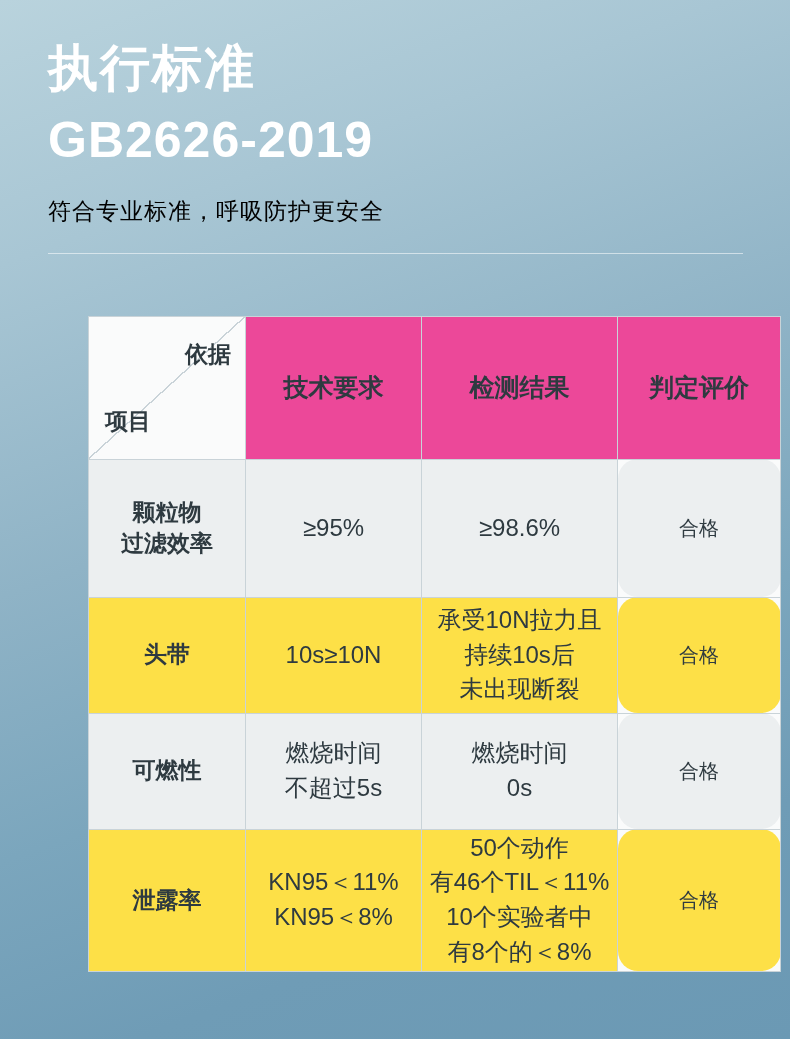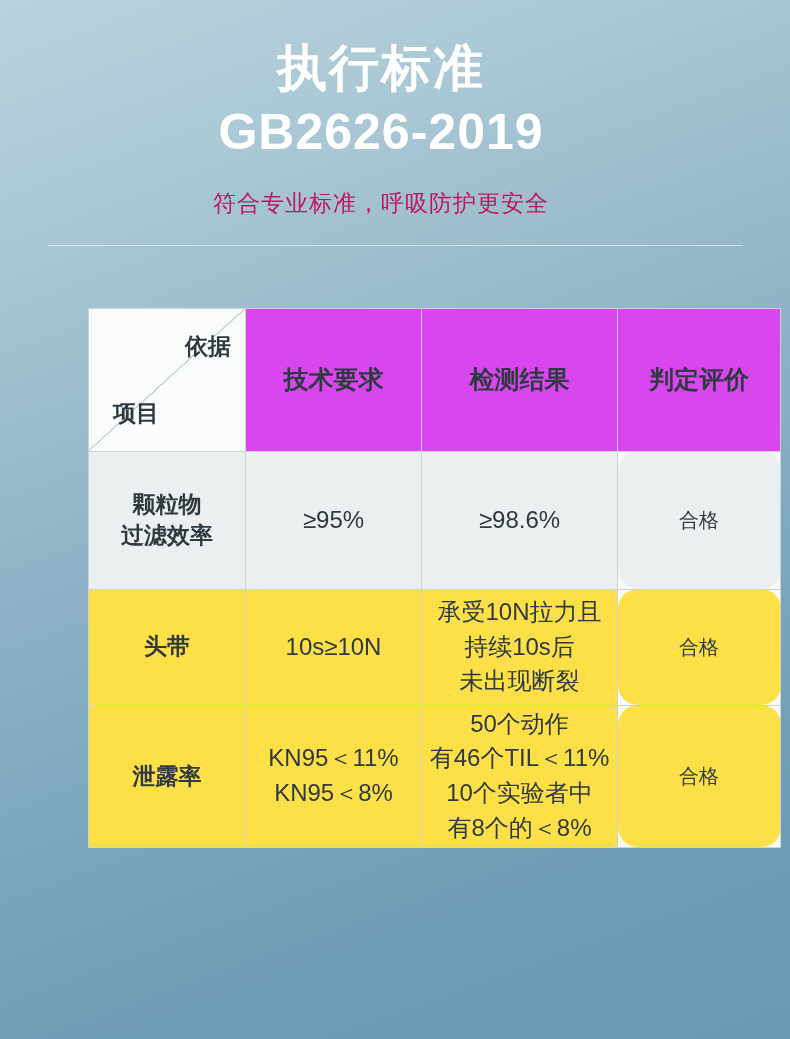--- a/index.html
+++ b/index.html
@@ -11,41 +11,40 @@
     height: 1039px;
     font-family: "Liberation Sans", "DejaVu Sans", sans-serif;
     background: linear-gradient(160deg, #b9d3dd 0%, #a8c6d4 20%, #8fb3c6 45%, #7ba6bd 65%, #6f9cb6 82%, #6b99b4 100%);
     overflow: hidden;
     position: relative;
   }
 
   
   .header {
     padding: 40px 76px 0 48px;
-    text-align: center;
   }
   .title-line-1 {
     font-size: 50px;
     font-weight: bold;
     color: #ffffff;
     letter-spacing: 2px;
     line-height: 1.15;
   }
   .title-line-2 {
     font-size: 50px;
     font-weight: bold;
     color: #ffffff;
     letter-spacing: 1px;
     line-height: 1.2;
-    margin-top: 4px;
+    margin-top: 12px;
   }
   .subtitle {
     margin-top: 26px;
     font-size: 23px;
-    color: #be185d;
+    color: #000000;
     letter-spacing: 1px;
   }
   .divider {
     margin-top: 26px;
     height: 1px;
     background: rgba(255,255,255,0.55);
     width: 695px;
   }
 
   
@@ -68,21 +67,21 @@
   col.c1 { width: 157px; }
   col.c2 { width: 176px; }
   col.c3 { width: 196px; }
   col.c4 { width: 163px; }
 
   
   .hdr-cell {
     height: 140px;
     font-size: 25px;
     font-weight: bold;
-    background: #d946ef;
+    background: #ec4899;
   }
   .corner-cell {
     position: relative;
     background: #fafbfb;
     padding: 0;
   }
   .corner-cell .diag {
     position: absolute;
     inset: 0;
     overflow: hidden;
@@ -99,21 +98,21 @@
   .corner-cell .lbl-top {
     position: absolute;
     right: 14px;
     top: 22px;
     font-size: 23px;
     font-weight: bold;
     color: #2e3a40;
   }
   .corner-cell .lbl-bottom {
     position: absolute;
-    left: 24px;
+    left: 16px;
     bottom: 22px;
     font-size: 23px;
     font-weight: bold;
     color: #2e3a40;
   }
 
   .row-label {
     font-size: 23px;
     font-weight: bold;
     line-height: 1.35;
@@ -174,20 +173,26 @@
         <td class="cell-verdict">合格</td>
       </tr>
 
       <tr class="plain r2">
         <td class="row-label">头带</td>
         <td class="cell-text">10s≥10N</td>
         <td class="cell-text">承受10N拉力且<br>持续10s后<br>未出现断裂</td>
         <td class="cell-verdict">合格</td>
       </tr>
 
+      <tr class="shade r3">
+        <td class="row-label">可燃性</td>
+        <td class="cell-text">燃烧时间<br>不超过5s</td>
+        <td class="cell-text">燃烧时间<br>0s</td>
+        <td class="cell-verdict">合格</td>
+      </tr>
 
       <tr class="plain r4">
         <td class="row-label">泄露率</td>
         <td class="cell-text">KN95＜11%<br>KN95＜8%</td>
         <td class="cell-text">50个动作<br>有46个TIL＜11%<br>10个实验者中<br>有8个的＜8%</td>
         <td class="cell-verdict">合格</td>
       </tr>
     </tbody>
   </table>
 </div>

